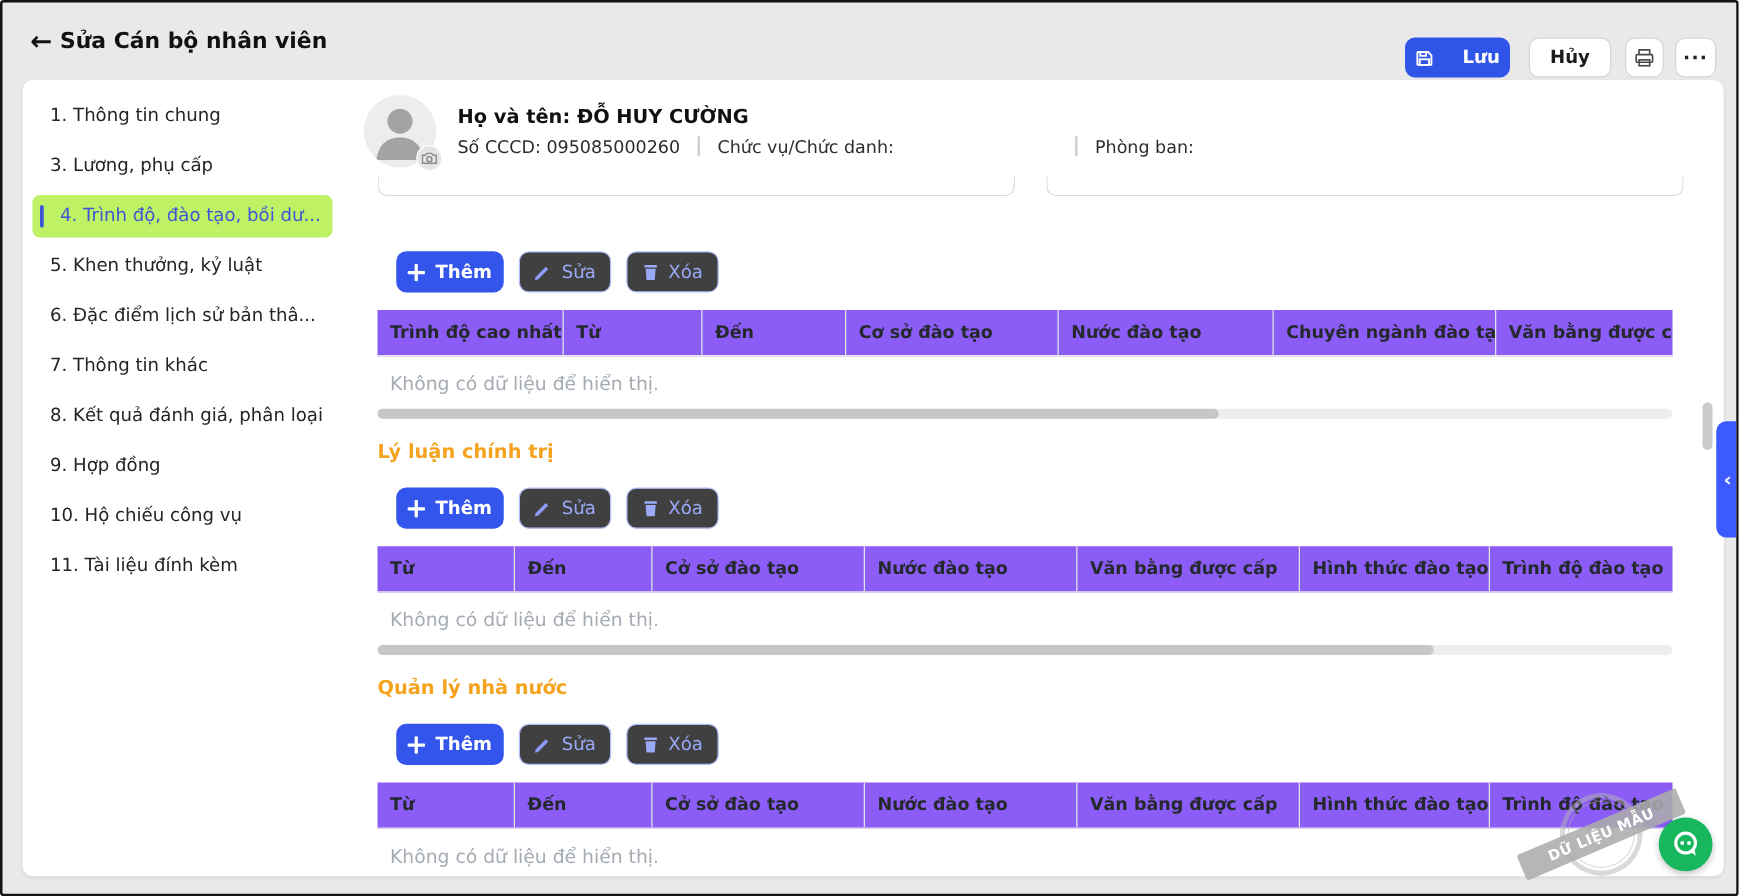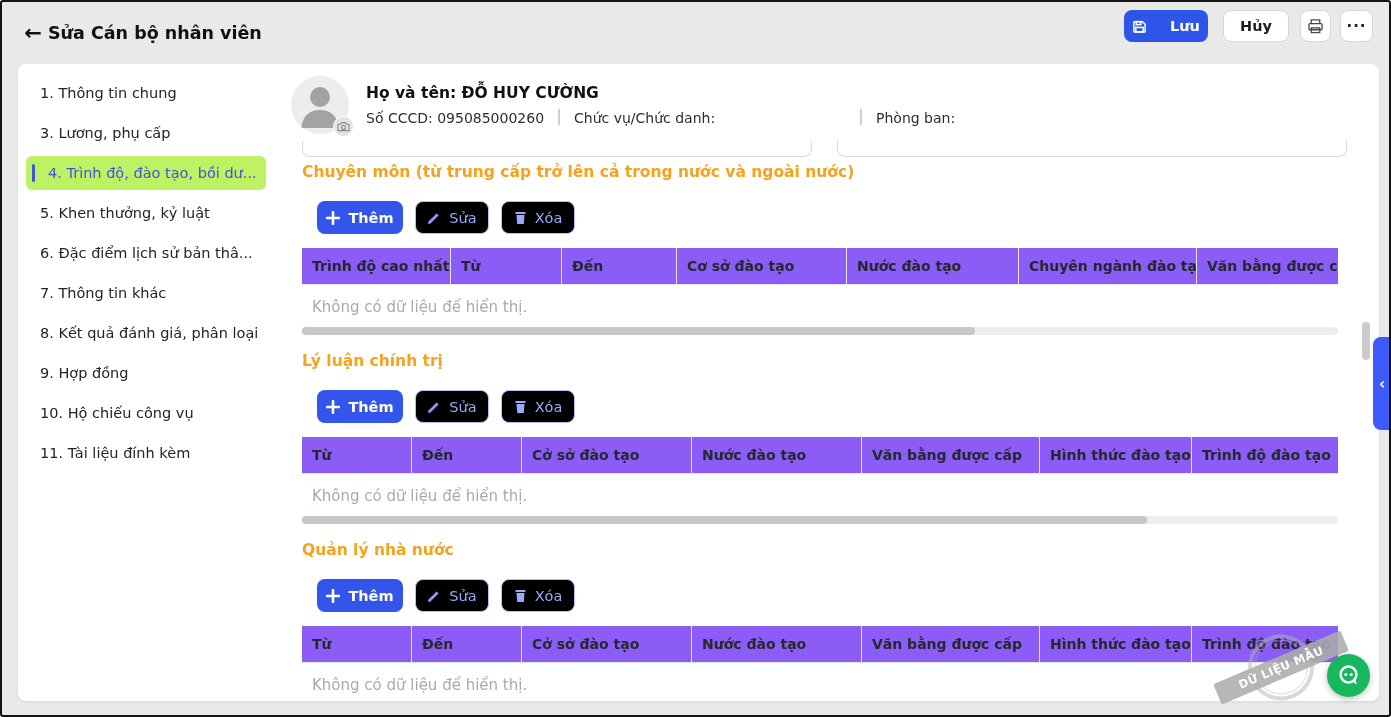--- a/index.html
+++ b/index.html
@@ -3,21 +3,21 @@
 <meta charset="utf-8">
 <style>
   * { margin:0; padding:0; box-sizing:border-box; }
   html,body { width:1391px; height:717px; font-family:"DejaVu Sans","Liberation Sans",sans-serif; }
   #app { position:relative; width:1391px; height:717px; background:#e9e9ea; border:2px solid #141414; border-radius:3px; overflow:hidden; }
 
   
   .topbar { position:absolute; left:0; top:0; width:100%; height:60px; display:flex; align-items:center; }
   .back-btn { position:absolute; left:18px; top:18px; width:26px; height:26px; font-size:21px; font-weight:bold; color:#111; display:flex; align-items:center; justify-content:center; cursor:pointer; }
   .page-title { position:absolute; left:46px; top:21px; font-size:17.5px; font-weight:bold; color:#111; }
-  .tb-btn { position:absolute; top:8px; height:32px; border-radius:8px; display:flex; align-items:center; justify-content:center; gap:23px; font-size:14.5px; cursor:pointer; }
+  .tb-btn { position:absolute; top:28px; height:32px; border-radius:8px; display:flex; align-items:center; justify-content:center; gap:23px; font-size:14.5px; cursor:pointer; }
   .tb-save { left:1122px; width:84px; background:#2e55e8; color:#fff; font-weight:bold; }
   .tb-cancel { left:1221px; width:66px; background:#fff; border:1px solid #d6d6d6; color:#1c1c1c; font-weight:bold; }
   .tb-print { left:1298px; width:31px; background:#fff; border:1px solid #d6d6d6; }
   .tb-more { left:1338px; width:33px; background:#fff; border:1px solid #d6d6d6; color:#222; font-weight:bold; letter-spacing:1px; font-size:15px; }
 
   
   .card { position:absolute; left:16px; top:62px; width:1361px; height:637px; background:#fff; border-radius:8px; box-shadow:0 1px 3px rgba(0,0,0,.08); overflow:hidden; }
 
   
   .sidebar { position:absolute; left:0; top:0; width:256px; height:100%; padding:12px 8px; }
@@ -33,21 +33,21 @@
   .pipe { position:absolute; top:45px; width:2px; height:16px; background:#cfcfcf; }
 
   
   .cut-field { position:absolute; height:16px; width:510px; border:1px solid #d9d9d9; border-top:none; border-radius:0 0 8px 8px; background:#fff; }
 
   
   .sec-title { position:absolute; left:284px; font-size:15.5px; font-weight:bold; color:#f5a31e; }
   .btn-row { position:absolute; left:299px; display:flex; gap:12px;justify-content:flex-end; }
   .btn { height:33px; border-radius:8px; display:flex; align-items:center; justify-content:center; gap:8px; font-size:14.5px; cursor:pointer; }
   .btn-add { width:86px; background:#3355ec; color:#fff; font-weight:bold; }
-  .btn-outline { width:74px; background:#000000; border:1px solid #b3befa; color:#9aa9f8; }
+  .btn-outline { width:74px; background:#404040; border:1px solid #b3befa; color:#9aa9f8; }
 
   .thead { position:absolute; left:284px; width:1036px; height:37px; background:#8b5cf6; display:flex; border-bottom:1px solid #e7e8ea; overflow:hidden; }
   .thead .cell { flex:none; display:flex; align-items:center; padding-left:10px; font-size:14px; font-weight:bold; color:#24292e; border-right:1px solid #e2e3e5; white-space:nowrap; overflow:hidden; }
   .thead .cell:last-child { border-right:none; flex:1; min-width:0; }
   .t1 .cell:nth-child(1){width:149px}.t1 .cell:nth-child(2){width:111px}.t1 .cell:nth-child(3){width:115px}.t1 .cell:nth-child(4){width:170px}.t1 .cell:nth-child(5){width:172px}.t1 .cell:nth-child(6){width:178px}
   .t2 .cell:nth-child(1){width:110px}.t2 .cell:nth-child(2){width:110px}.t2 .cell:nth-child(3){width:170px}.t2 .cell:nth-child(4){width:170px}.t2 .cell:nth-child(5){width:178px}.t2 .cell:nth-child(6){width:152px}
 
   .empty-row { position:absolute; left:284px; width:1036px; font-size:15px; color:#a5abb3; padding-left:10px; }
   .hscroll { position:absolute; left:284px; width:1036px; height:8px; border-radius:4px; background:#ededee; }
   .hscroll .thumb { position:absolute; left:0; top:0; height:8px; border-radius:4px; background:#c7c7c9; cursor:pointer; }
@@ -134,21 +134,20 @@
     <div class="emp-name">Họ và tên: ĐỖ HUY CƯỜNG</div>
     <div class="emp-info" style="left:348px">Số CCCD: 095085000260</div>
     <div class="pipe" style="left:540px"></div>
     <div class="emp-info" style="left:556px">Chức vụ/Chức danh:</div>
     <div class="pipe" style="left:842px"></div>
     <div class="emp-info" style="left:858px">Phòng ban:</div>
 
     <div class="cut-field" style="left:284px; top:77px"></div>
     <div class="cut-field" style="left:819px; top:77px"></div>
 
-    <div class="sec-title" style="top:99px">Chuyên môn (từ trung cấp trở lên cả trong nước và ngoài nước)</div>
     <div class="btn-row" style="top:137px">
       <div class="btn btn-add">
         <span style="display:flex">
           <svg width="14" height="14" viewBox="0 0 14 14">
               <path d="M7 1v12M1 7h12" stroke="#fff" stroke-width="2.6" stroke-linecap="round"></path>
             </svg>
         </span>
         <span>Thêm</span>
       </div>
       <div class="btn btn-outline">

